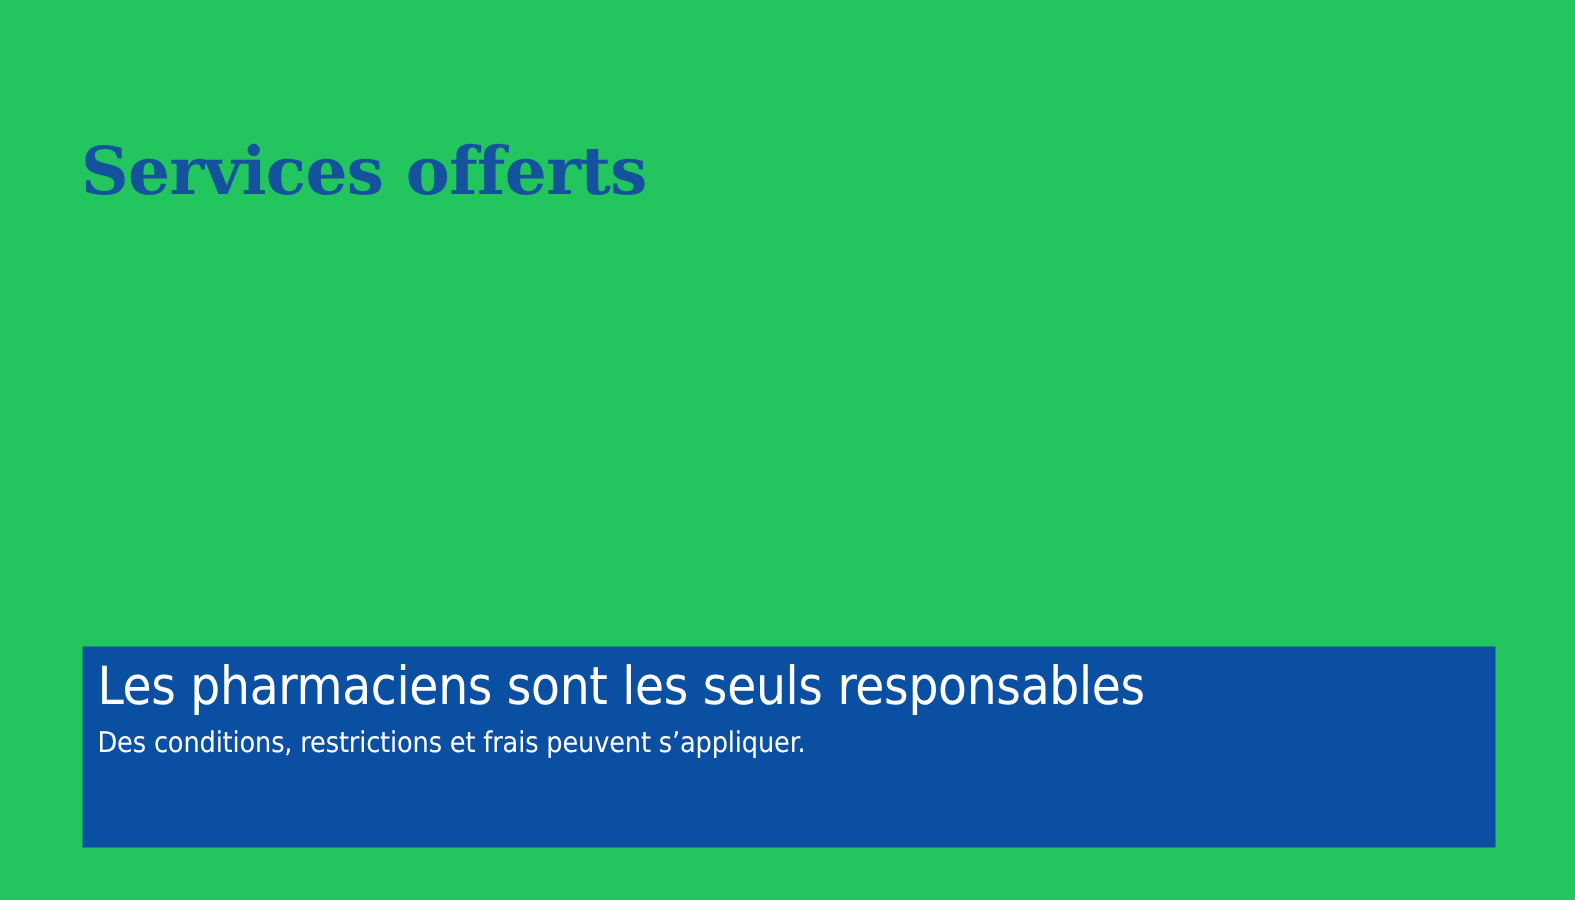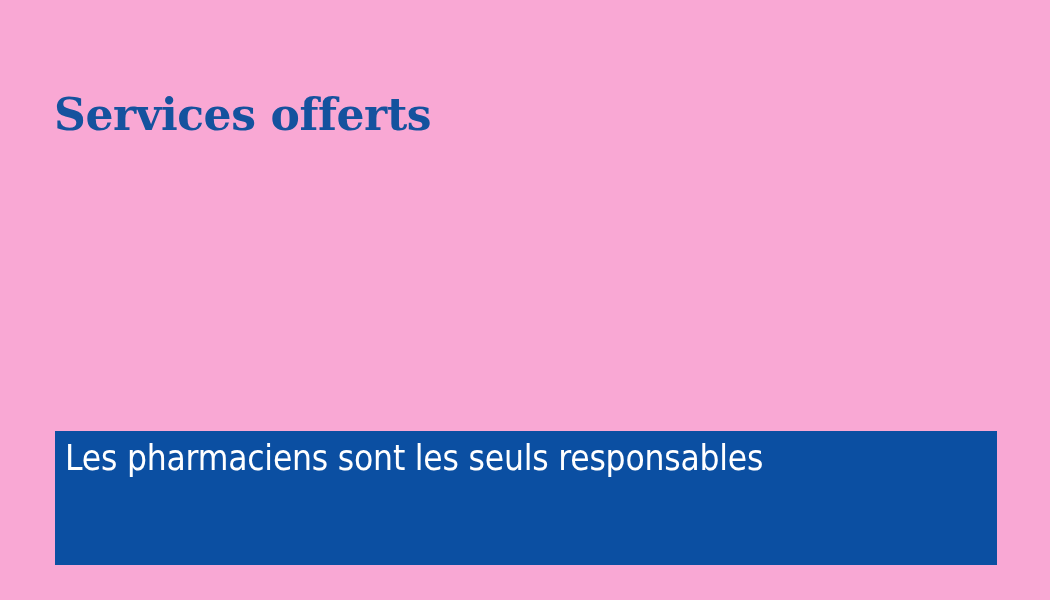--- a/index.html
+++ b/index.html
@@ -8,21 +8,21 @@
     padding: 0;
     background: #ffffff;
   }
   body {
     font-family: "Liberation Sans", sans-serif;
   }
   .slide {
     position: relative;
     width: 1050px;
     height: 600px;
-    background: #f9a8d4;
+    background: #22c55e;
     overflow: hidden;
   }
 
   
   .slide-title {
     position: absolute;
     left: 54px;
     top: 60px;
     font-family: "DejaVu Serif", "Liberation Serif", serif;
     font-weight: 700;
@@ -86,15 +86,16 @@
   <h1 class="slide-title">Services offerts</h1>
 
   <div class="content-area"></div>
 
   <div class="callout-banner">
 
     <div class="callout-heading">
       <span class="line">Les pharmaciens sont les seuls responsables</span>
     </div>
 
+    <div class="callout-subtext">Des conditions, restrictions et frais peuvent s’appliquer.</div>
   </div>
 
 </div>
 
 </body></html>

